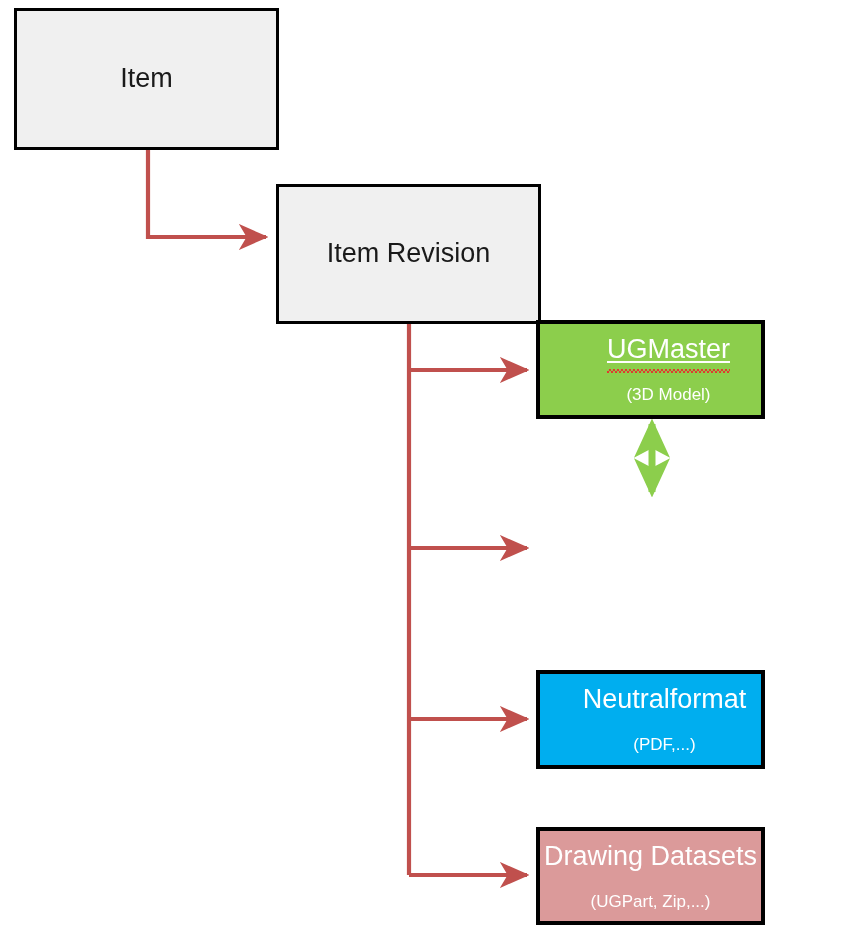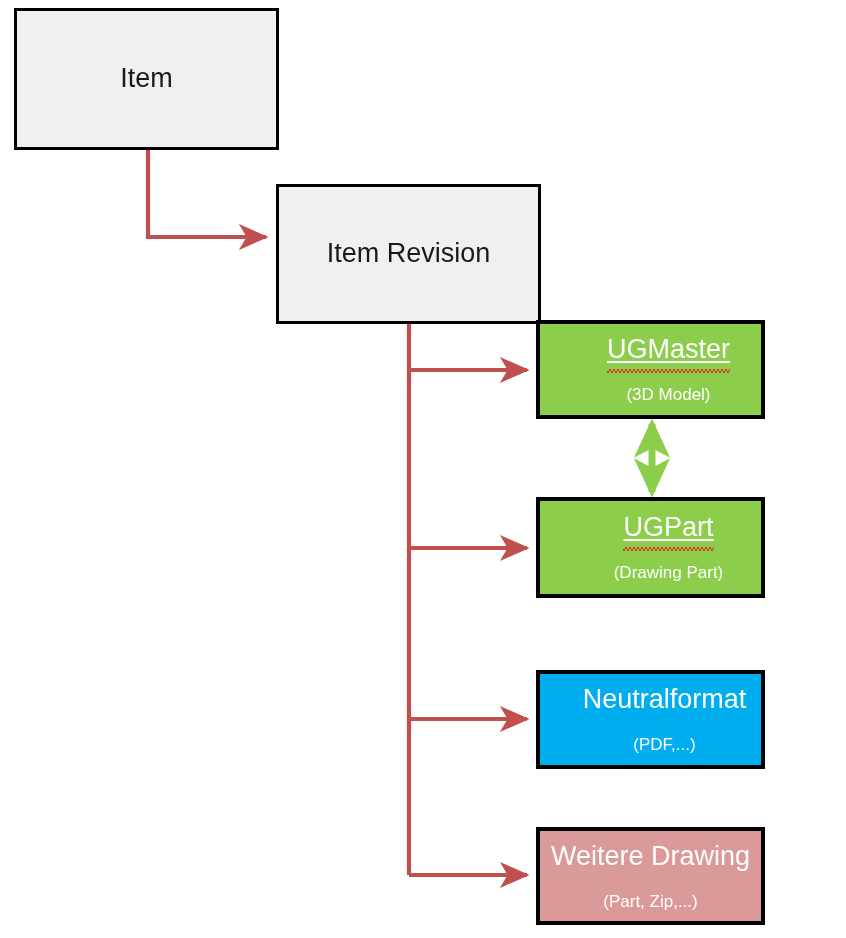--- a/index.html
+++ b/index.html
@@ -129,30 +129,24 @@
     <div class="node-title">Item Revision</div>
   </div>
 
   <div class="node node-green" id="node-ugmaster">
     <div class="node-title">
       <span class="spell">UGMaster</span>
     </div>
     <div class="node-sub">(3D Model)</div>
   </div>
 
-  <div class="node node-green" id="node-ugpart">
-    <div class="node-title">
-      <span class="spell">UGPart</span>
-    </div>
-    <div class="node-sub">(Drawing Part)</div>
-  </div>
 
   <div class="node node-blue" id="node-neutral">
     <div class="node-title">Neutralformat</div>
     <div class="node-sub">(PDF,...)</div>
   </div>
 
   <div class="node node-pink" id="node-weitere">
-    <div class="node-title">Weitere Drawing</div>
-    <div class="node-sub">(Part, Zip,...)</div>
+    <div class="node-title">Drawing Datasets</div>
+    <div class="node-sub">(UGPart, Zip,...)</div>
   </div>
 
 </div>
 
 </body></html>

